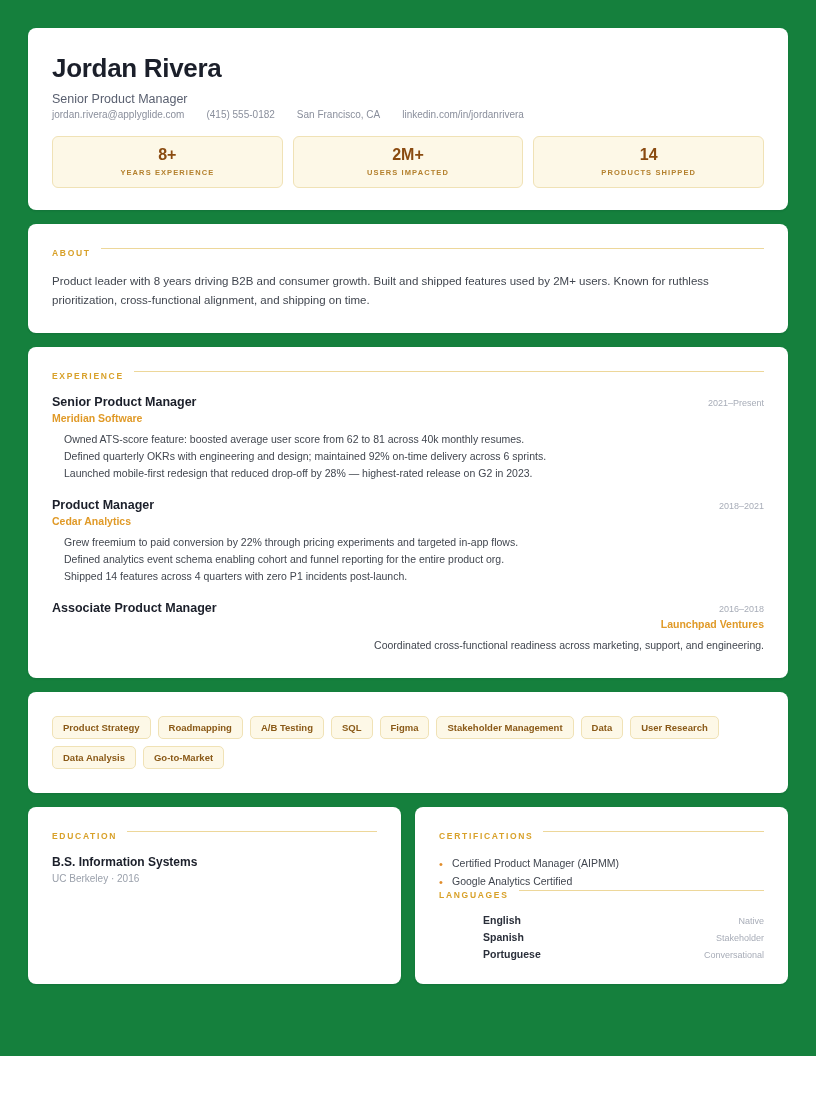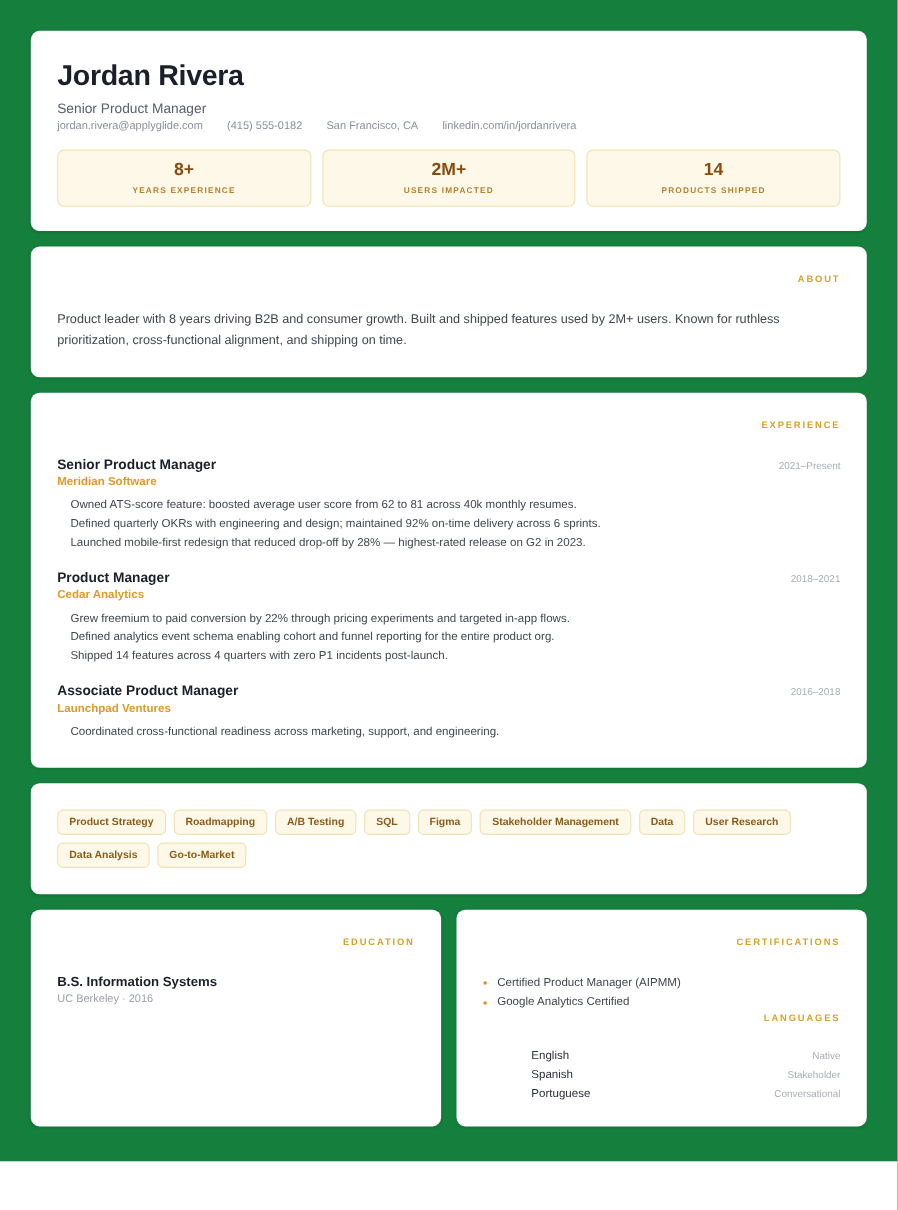--- a/index.html
+++ b/index.html
@@ -82,24 +82,23 @@
     font-size: 7.5px;
     font-weight: bold;
     letter-spacing: 1.1px;
     color: #b4812e;
     text-transform: uppercase;
   }
 
   
   .sec-head {
     display: flex;
-    align-items: flex-end;
+    align-items: flex-start;
     gap: 10px;
     margin-bottom: 14px;
-    flex-direction: column;
   }
 
   .sec-head .lbl {
     font-size: 8.5px;
     font-weight: bold;
     letter-spacing: 1.7px;
     color: #d8a12a;
     text-transform: uppercase;
     white-space: nowrap;
   }
@@ -112,21 +111,21 @@
 
   
   .about-text {
     font-size: 11.5px;
     line-height: 1.62;
     color: #41464f;
   }
 
   
   .job { margin-bottom: 16px; }
-  .job:last-child { margin-bottom: 0; }
+  .job:last-child { margin-bottom: 0; text-align: right; }
 
   .job-top {
     display: flex;
     align-items: baseline;
     justify-content: space-between;
     gap: 12px;
   }
 
   .job-role {
     font-size: 12.5px;
@@ -226,21 +225,21 @@
     display: flex;
     justify-content: space-between;
     align-items: baseline;
     margin-top: 5px;
   }
 
   .lang-row:first-of-type { margin-top: 0; }
 
   .lang-name {
     font-size: 10.5px;
-    font-weight: normal;
+    font-weight: bold;
     color: #2a2f3a;
     padding-left: 44px;
   }
 
   .lang-level {
     font-size: 9px;
     color: #a8adb8;
   }
 </style>
 </head>

